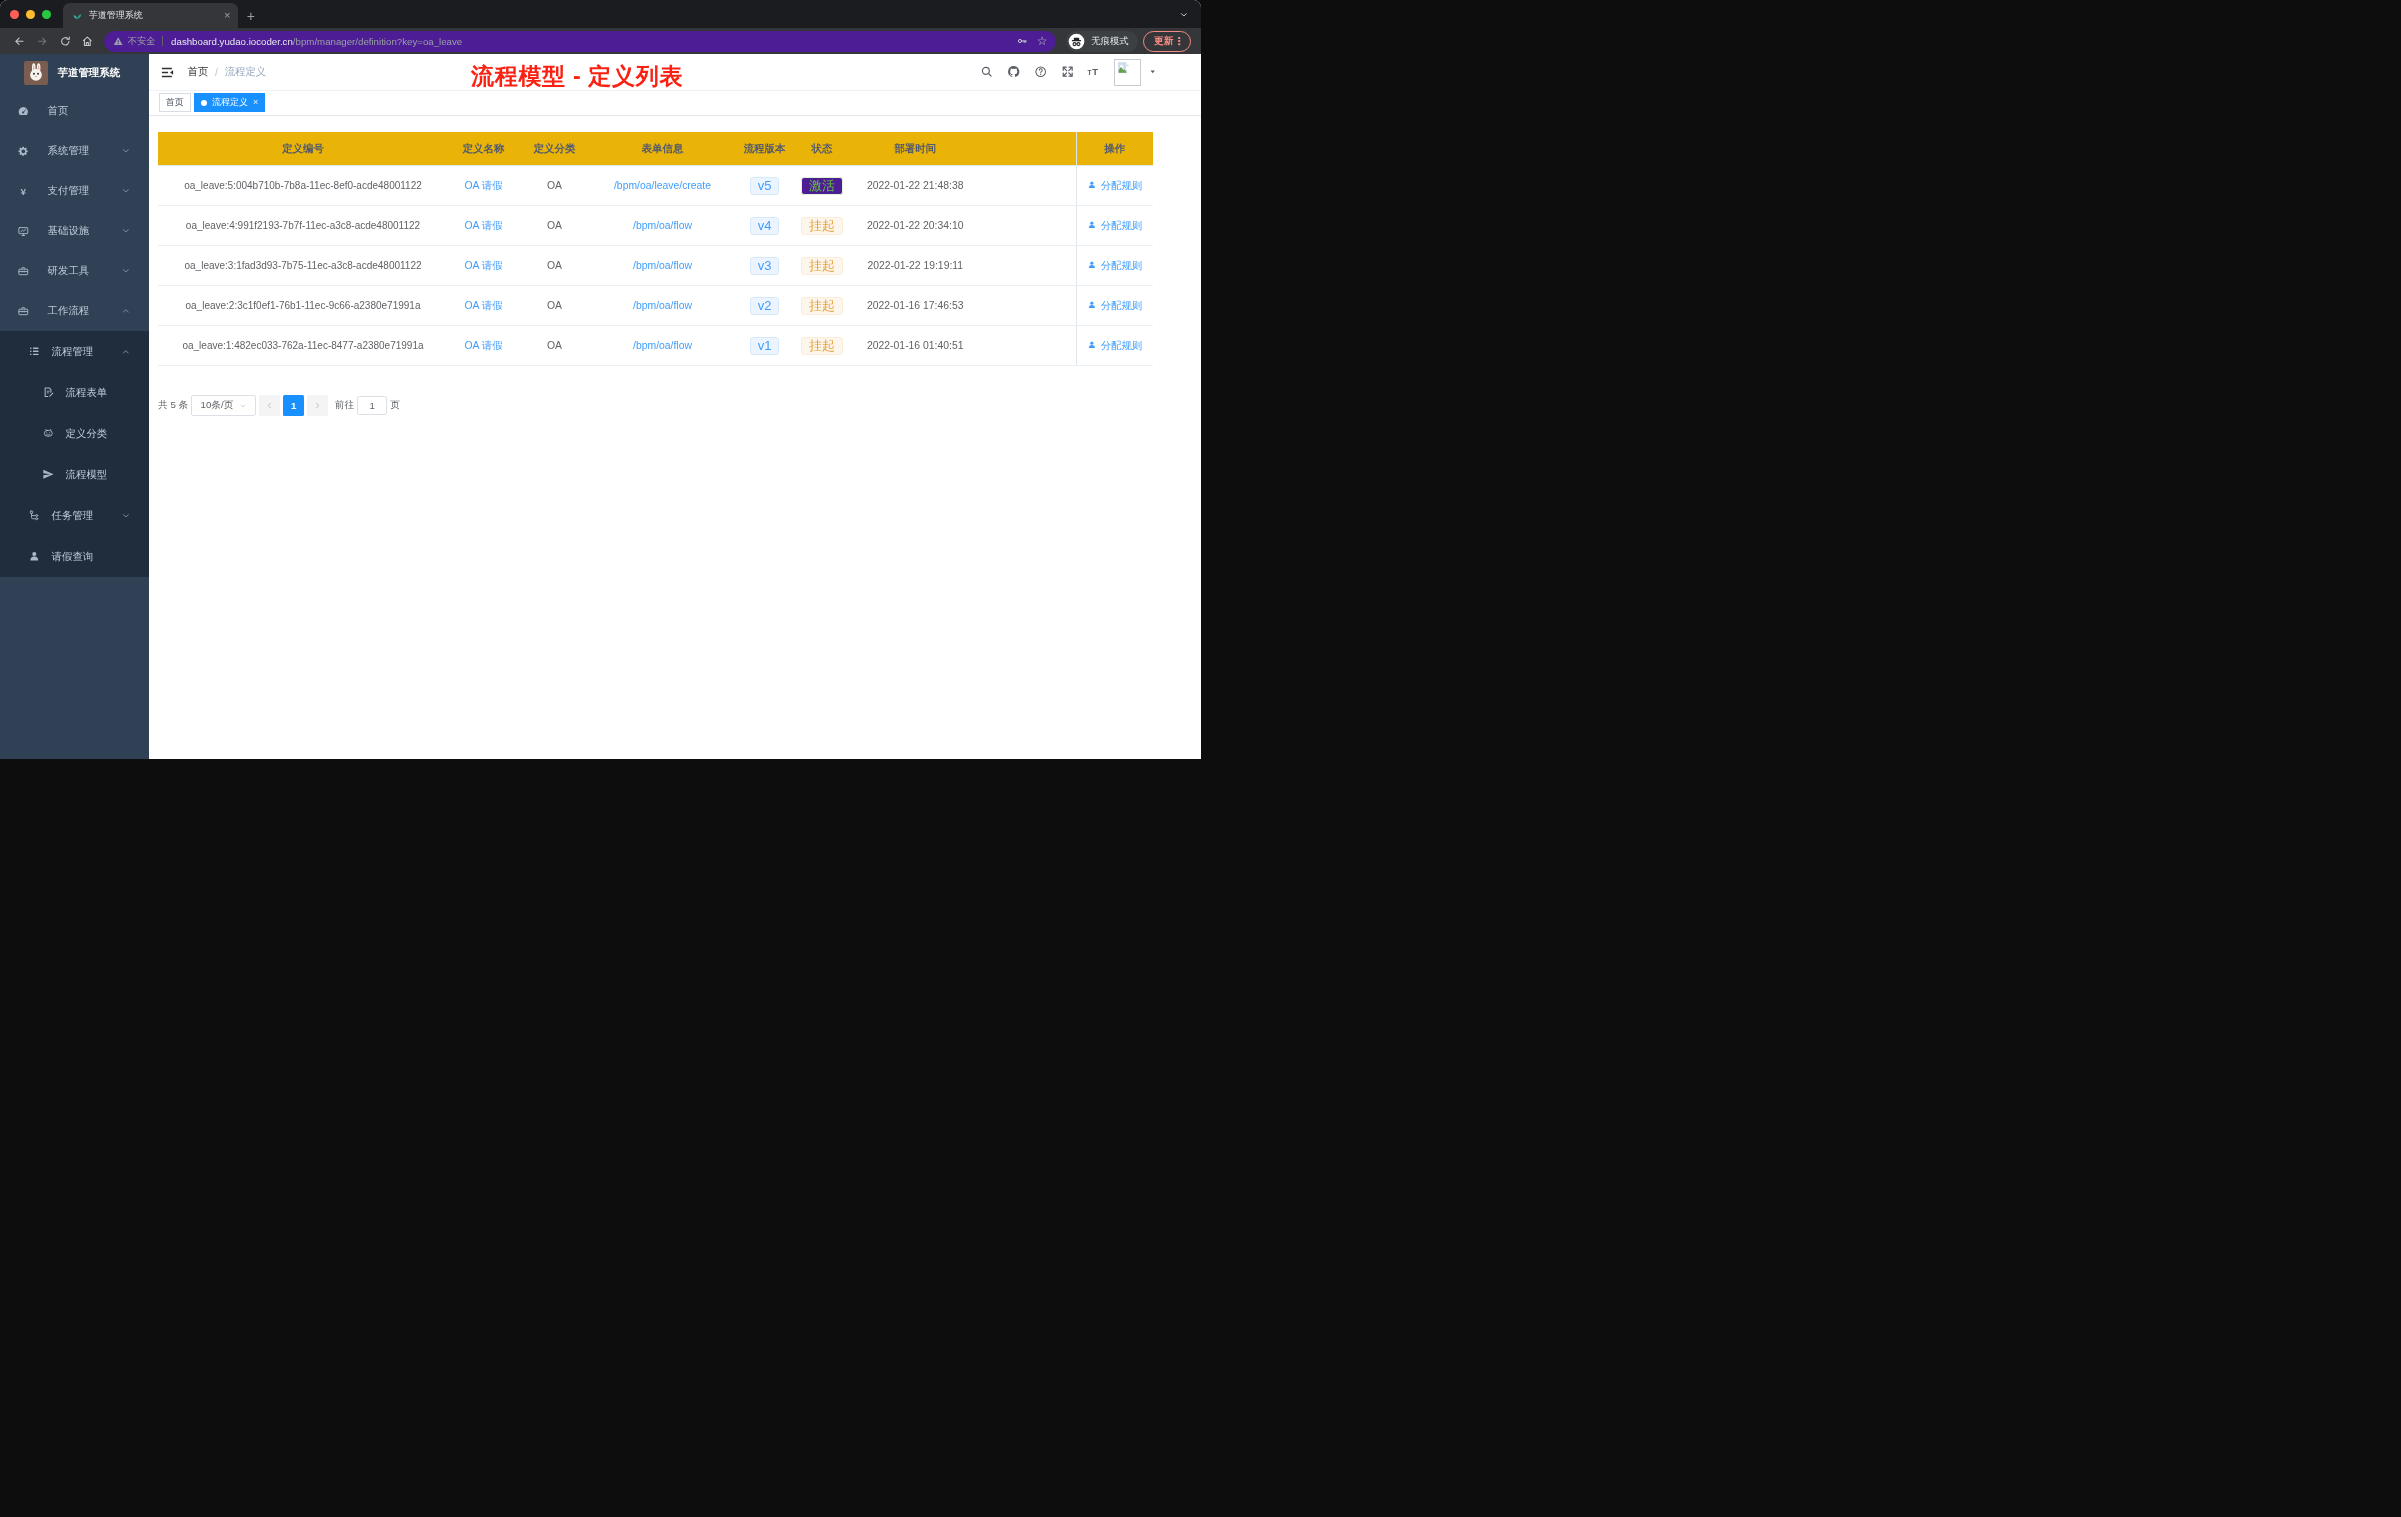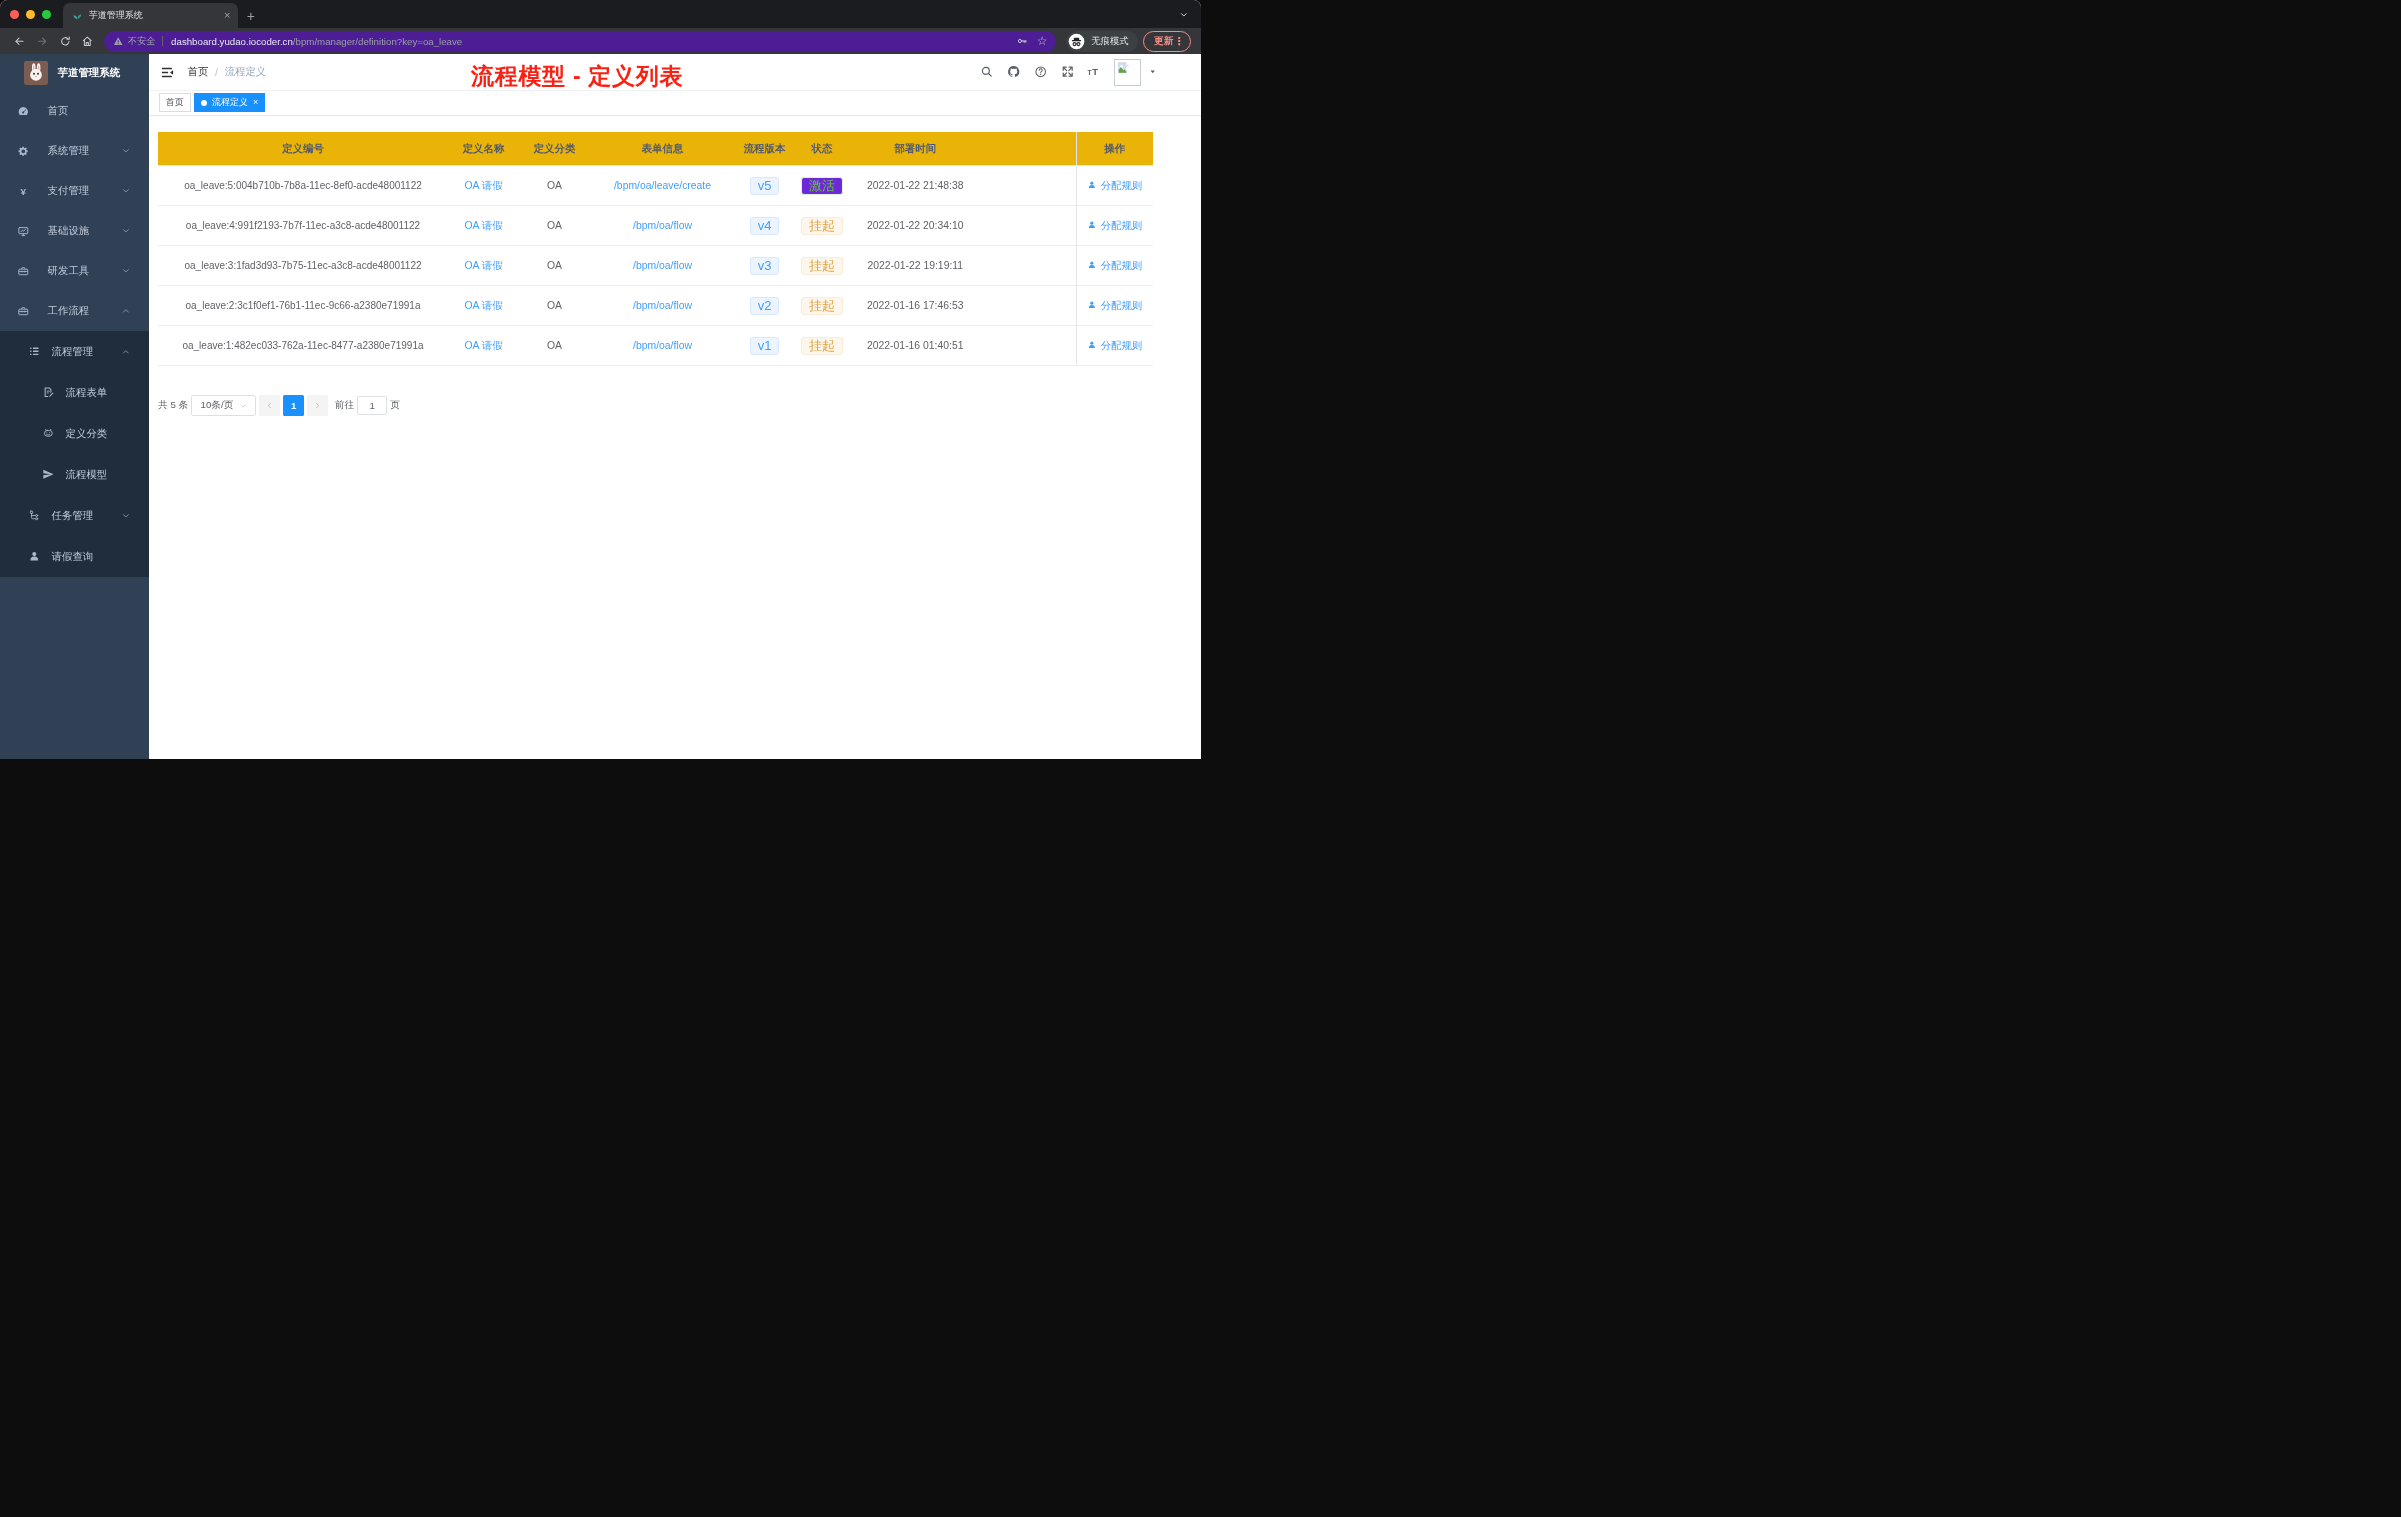--- a/index.html
+++ b/index.html
@@ -75,21 +75,21 @@
   .content{padding:16.3px 0 0 9px;}
   table.tbl{border-collapse:collapse;width:994px;table-layout:fixed;font-size:10.4px;}
   .tbl th{background:#eab308;height:34px;color:#515a6e;font-weight:600;text-align:center;border-bottom:0.7px solid #e3e8ee;}
   .tbl td{height:40px;text-align:center;color:#606266;border-bottom:0.7px solid #ebeef5;white-space:nowrap;overflow:hidden;}
   .tbl th:nth-child(7),.tbl td:nth-child(7){padding-right:96px;}
   .tbl th:nth-child(8),.tbl td:nth-child(8){border-left:0.7px solid #dfe6ec;}
   .cid{font-size:10px;}
   .lnk{color:#409eff;text-decoration:none;cursor:pointer;}
   .tag{display:inline-block;height:18px;line-height:16.3px;padding:0 6.7px;font-size:13px;border-radius:3px;border:0.7px solid transparent;}
   .ver{background:#ecf5ff;border-color:#d6e9fc;color:#409eff;}
-  .success{background:#6d28d9;border-color:#e1f3d8;color:#67c23a;font-family:Liberation Serif, serif;}
+  .success{background:#4c1d95;border-color:#e1f3d8;color:#67c23a;font-family:Liberation Serif, serif;}
   .warning{background:#fdf6ec;border-color:#faecd8;color:#e6a23c;}
   .uic{width:9.7px;height:9.7px;color:#409eff;margin-right:3.7px;vertical-align:-0.7px;}
 
   
   .pagination{margin:29px 50px 0 0;display:flex;align-items:center;justify-content:flex-start;gap:3px;font-size:9.7px;color:#606266;}
   .psize{width:65px;height:21px;border:0.7px solid #dcdfe6;border-radius:2.2px;display:inline-flex;align-items:center;justify-content:center;gap:5.2px;cursor:pointer;}
   .pcaret{width:8.2px;height:8.2px;color:#c0c4cc;}
   .pbtn{width:21px;height:21px;background:#f4f4f5;border-radius:1.5px;display:inline-flex;align-items:center;justify-content:center;color:#b9bdc4;cursor:pointer;}
   .pbtn .aic{width:9px;height:9px;}
   .pcur{width:21px;height:21px;background:#1890ff;color:#fff;border-radius:1.5px;display:inline-flex;align-items:center;justify-content:center;font-weight:600;cursor:pointer;}

